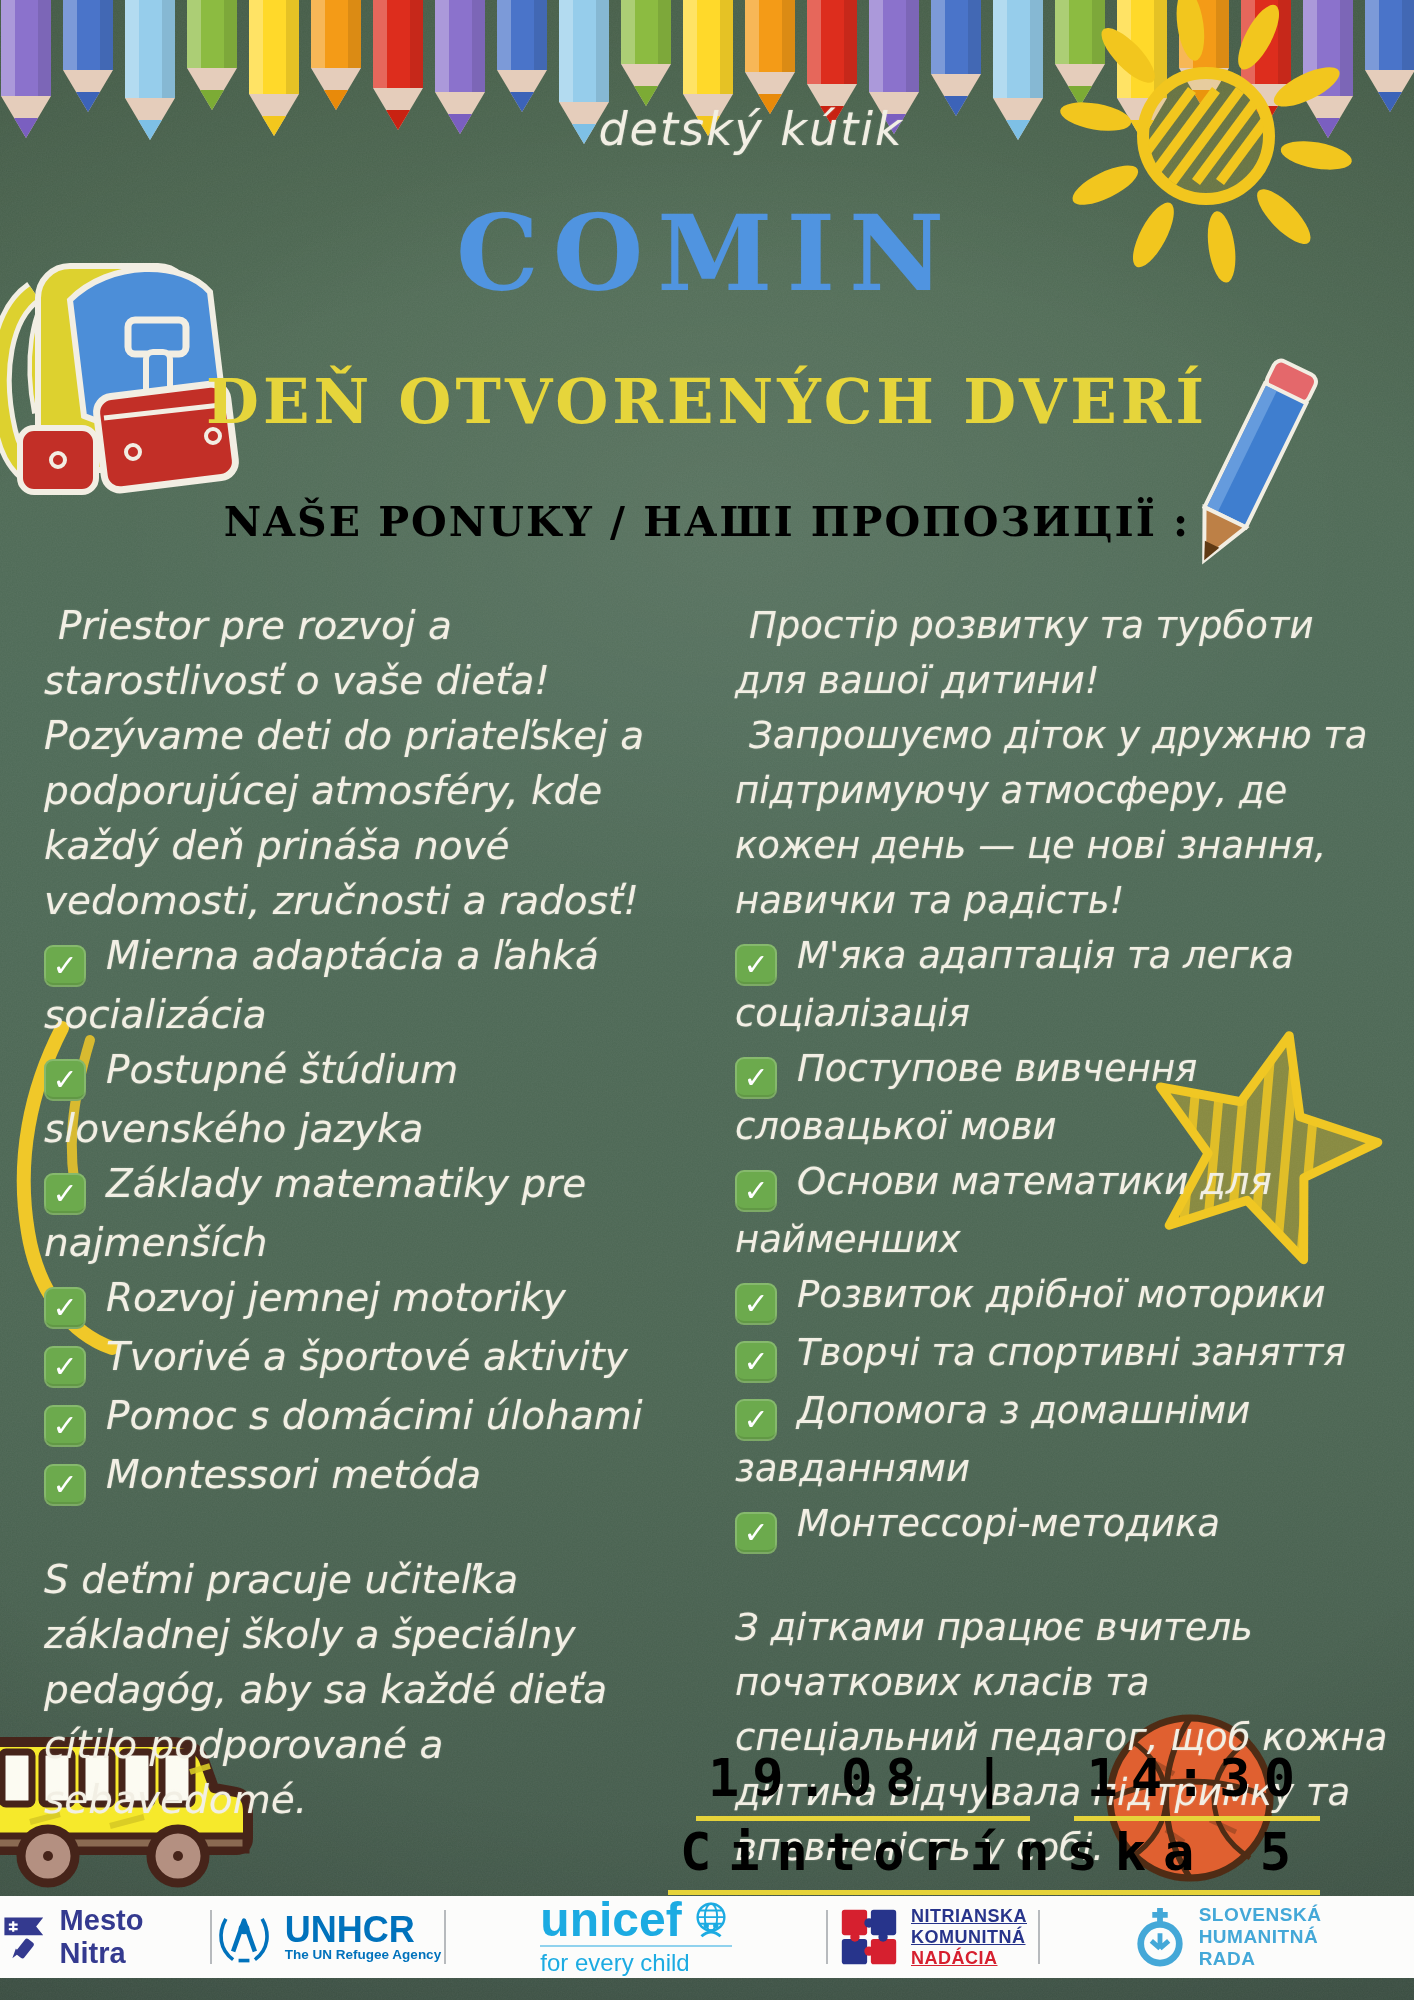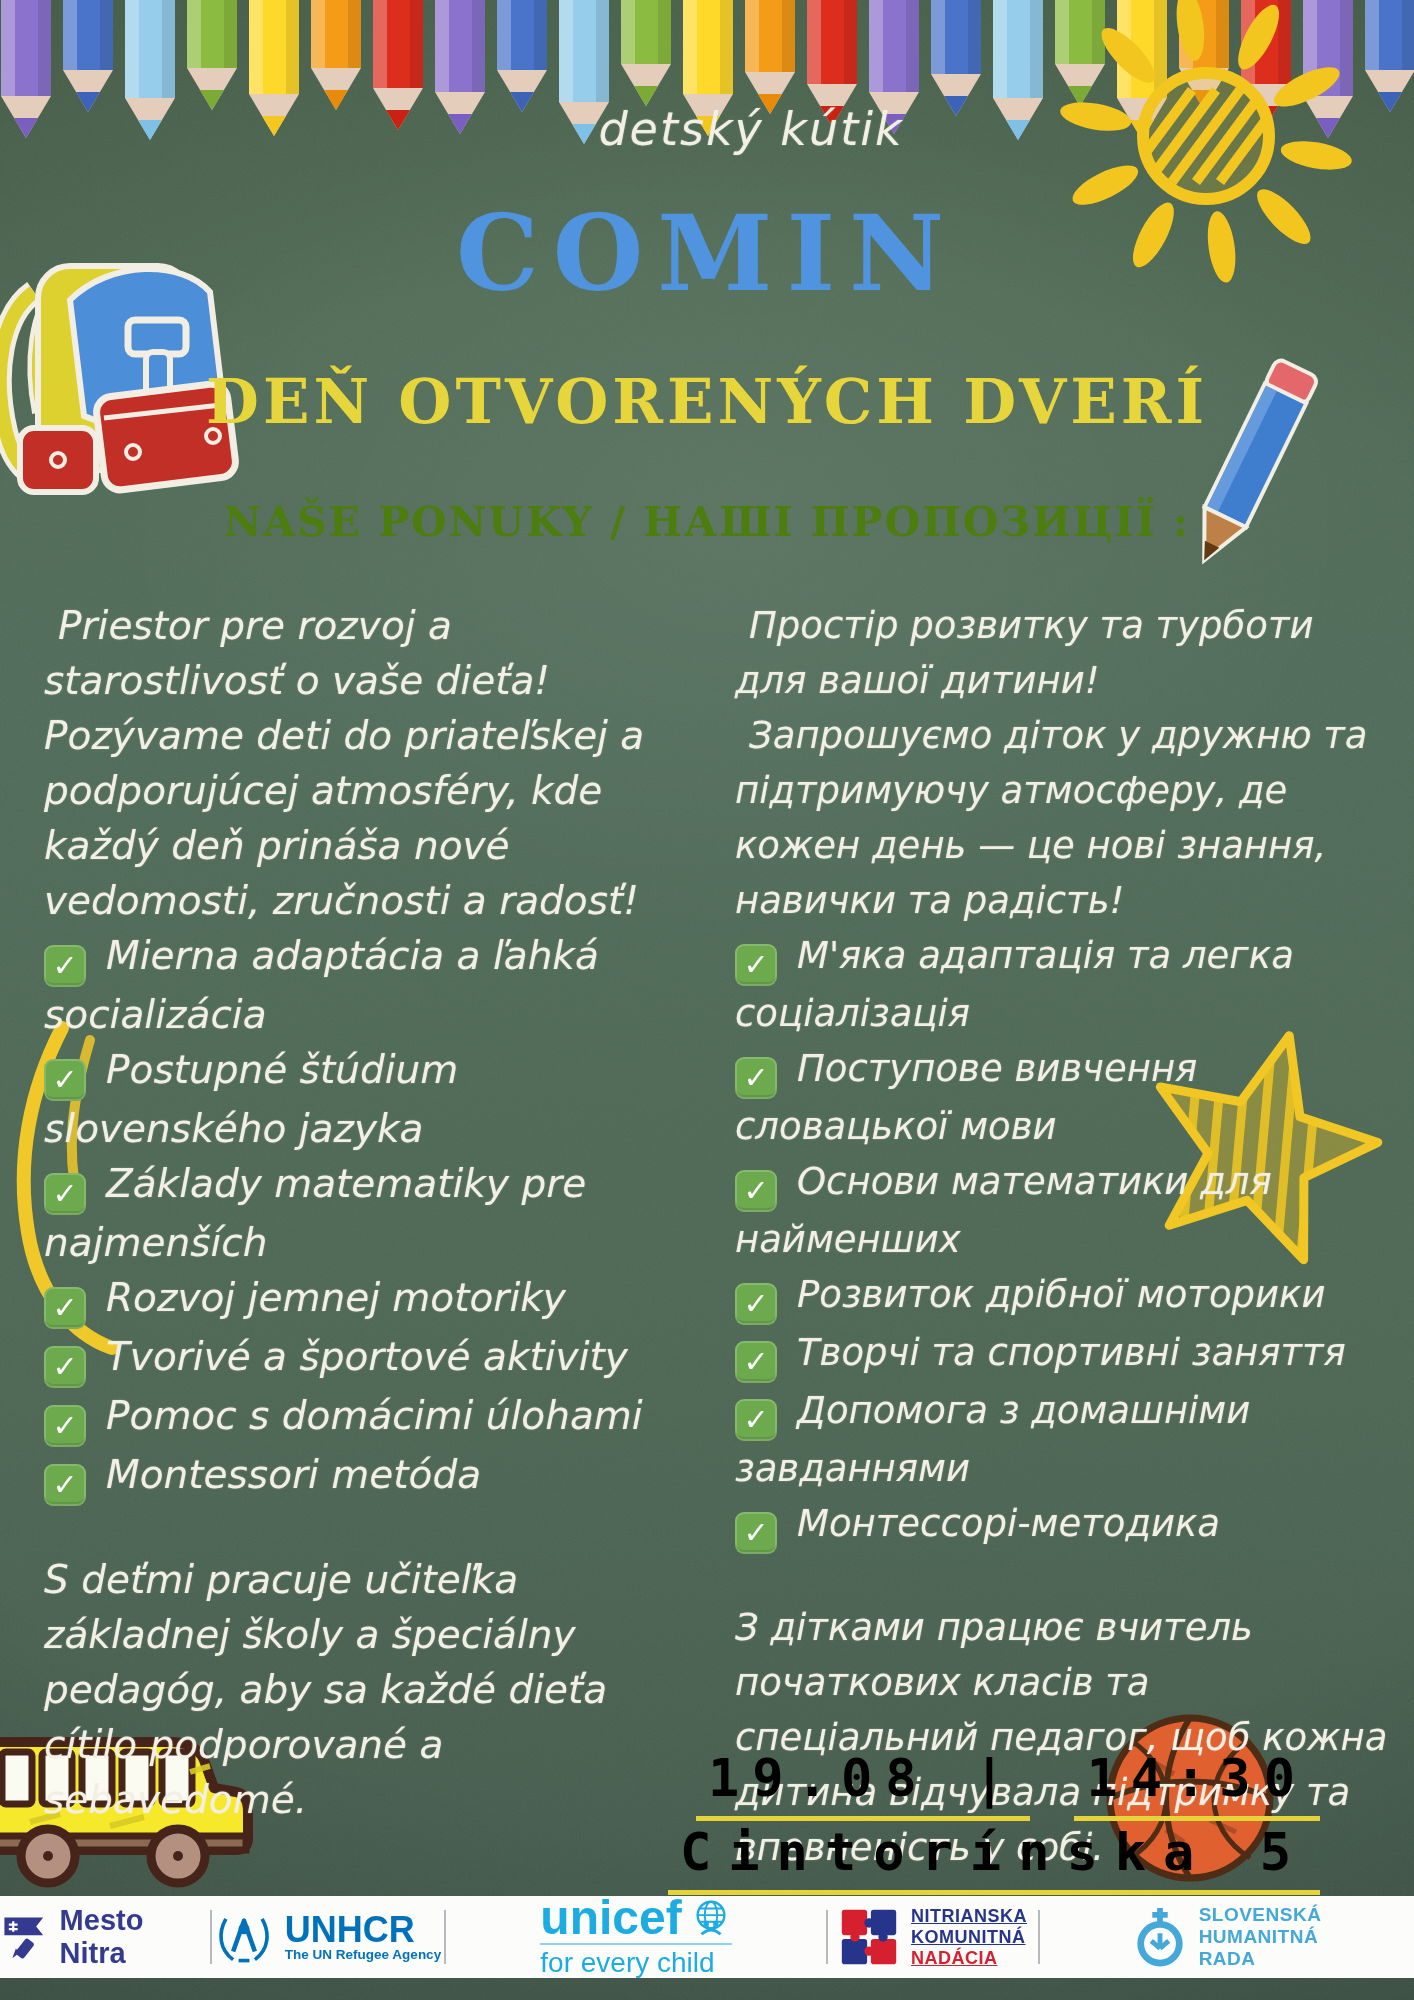--- a/index.html
+++ b/index.html
@@ -16,21 +16,21 @@
          text-shadow:0 0 2px rgba(244,242,230,.35);}
   .kicker{top:102px;left:0;width:100%;text-align:center;font-size:46px;letter-spacing:2px;padding-left:44px;}
   .title{top:192px;left:0;width:100%;margin:0;text-align:center;
          font-family:"DejaVu Serif",serif;font-weight:bold;font-size:104px;
          letter-spacing:14px;color:#5094e0;}
   .subtitle{top:366px;left:0;width:100%;margin:0;text-align:center;
          font-family:"DejaVu Serif",serif;font-weight:bold;font-size:61px;
          letter-spacing:4px;color:#e6d53b;}
   .offers{top:498px;left:0;width:100%;margin:0;text-align:center;
          font-family:"DejaVu Serif",serif;font-weight:bold;font-size:41px;
-         letter-spacing:2px;color:#4d7c0f;}
+         letter-spacing:2px;color:#000000;}
   .col{top:598px;}
   .col-left{left:44px;width:604px;font-size:39px;line-height:55px;}
   .col-right{left:735px;width:660px;font-size:37px;line-height:55px;}
   .col p{margin:0;}
   .col .ind{text-indent:14px;}
   .outro{margin-top:46px !important;}
   .item{margin:0;}
   .chk{display:inline-block;width:42px;height:42px;border-radius:9px;background:#6caa4d;
        color:#fff;text-align:center;line-height:42px;font-size:30px;font-style:normal;
        font-weight:bold;margin-right:20px;vertical-align:-7px;text-shadow:none;
@@ -45,21 +45,21 @@
   .logo-cell{display:flex;align-items:center;justify-content:center;height:100%;gap:12px;}
   .c1{width:210px;} .c2{width:232px;} .c3{width:380px;} .c4{width:210px;} .c5{flex:1;}
   .vdiv{width:2px;height:54px;background:#b7babd;}
   .mn-label{font-size:29px;font-weight:bold;color:#343a8f;}
   .unhcr-word{font-size:36px;font-weight:bold;color:#0072bc;line-height:34px;}
   .unhcr-sub{font-size:13.5px;font-weight:bold;color:#0072bc;}
   .unicef-box{display:inline-block;text-align:left;}
   .unicef-row{display:flex;align-items:center;gap:8px;}
   .unicef-word{font-size:48px;font-weight:bold;color:#1cabe2;line-height:44px;}
   .unicef-hr{border-top:2px solid #8fd2ee;margin:3px 0 2px;}
-  .unicef-sub{font-size:28px;color:#1cabe2;text-align:center;}
+  .unicef-sub{font-size:24px;color:#1cabe2;text-align:center;}
   .stack{display:flex;flex-direction:column;align-items:flex-start;}
   .nkn-line{font-size:18px;font-weight:bold;color:#27348b;line-height:21px;letter-spacing:.5px;text-decoration:underline;}
   .nkn-red{color:#d6202f;}
   .shr-line{font-size:19px;font-weight:bold;color:#44a8d8;line-height:22px;letter-spacing:.5px;}
 </style>
 </head>
 <body>
 
 <div class="page">
 

